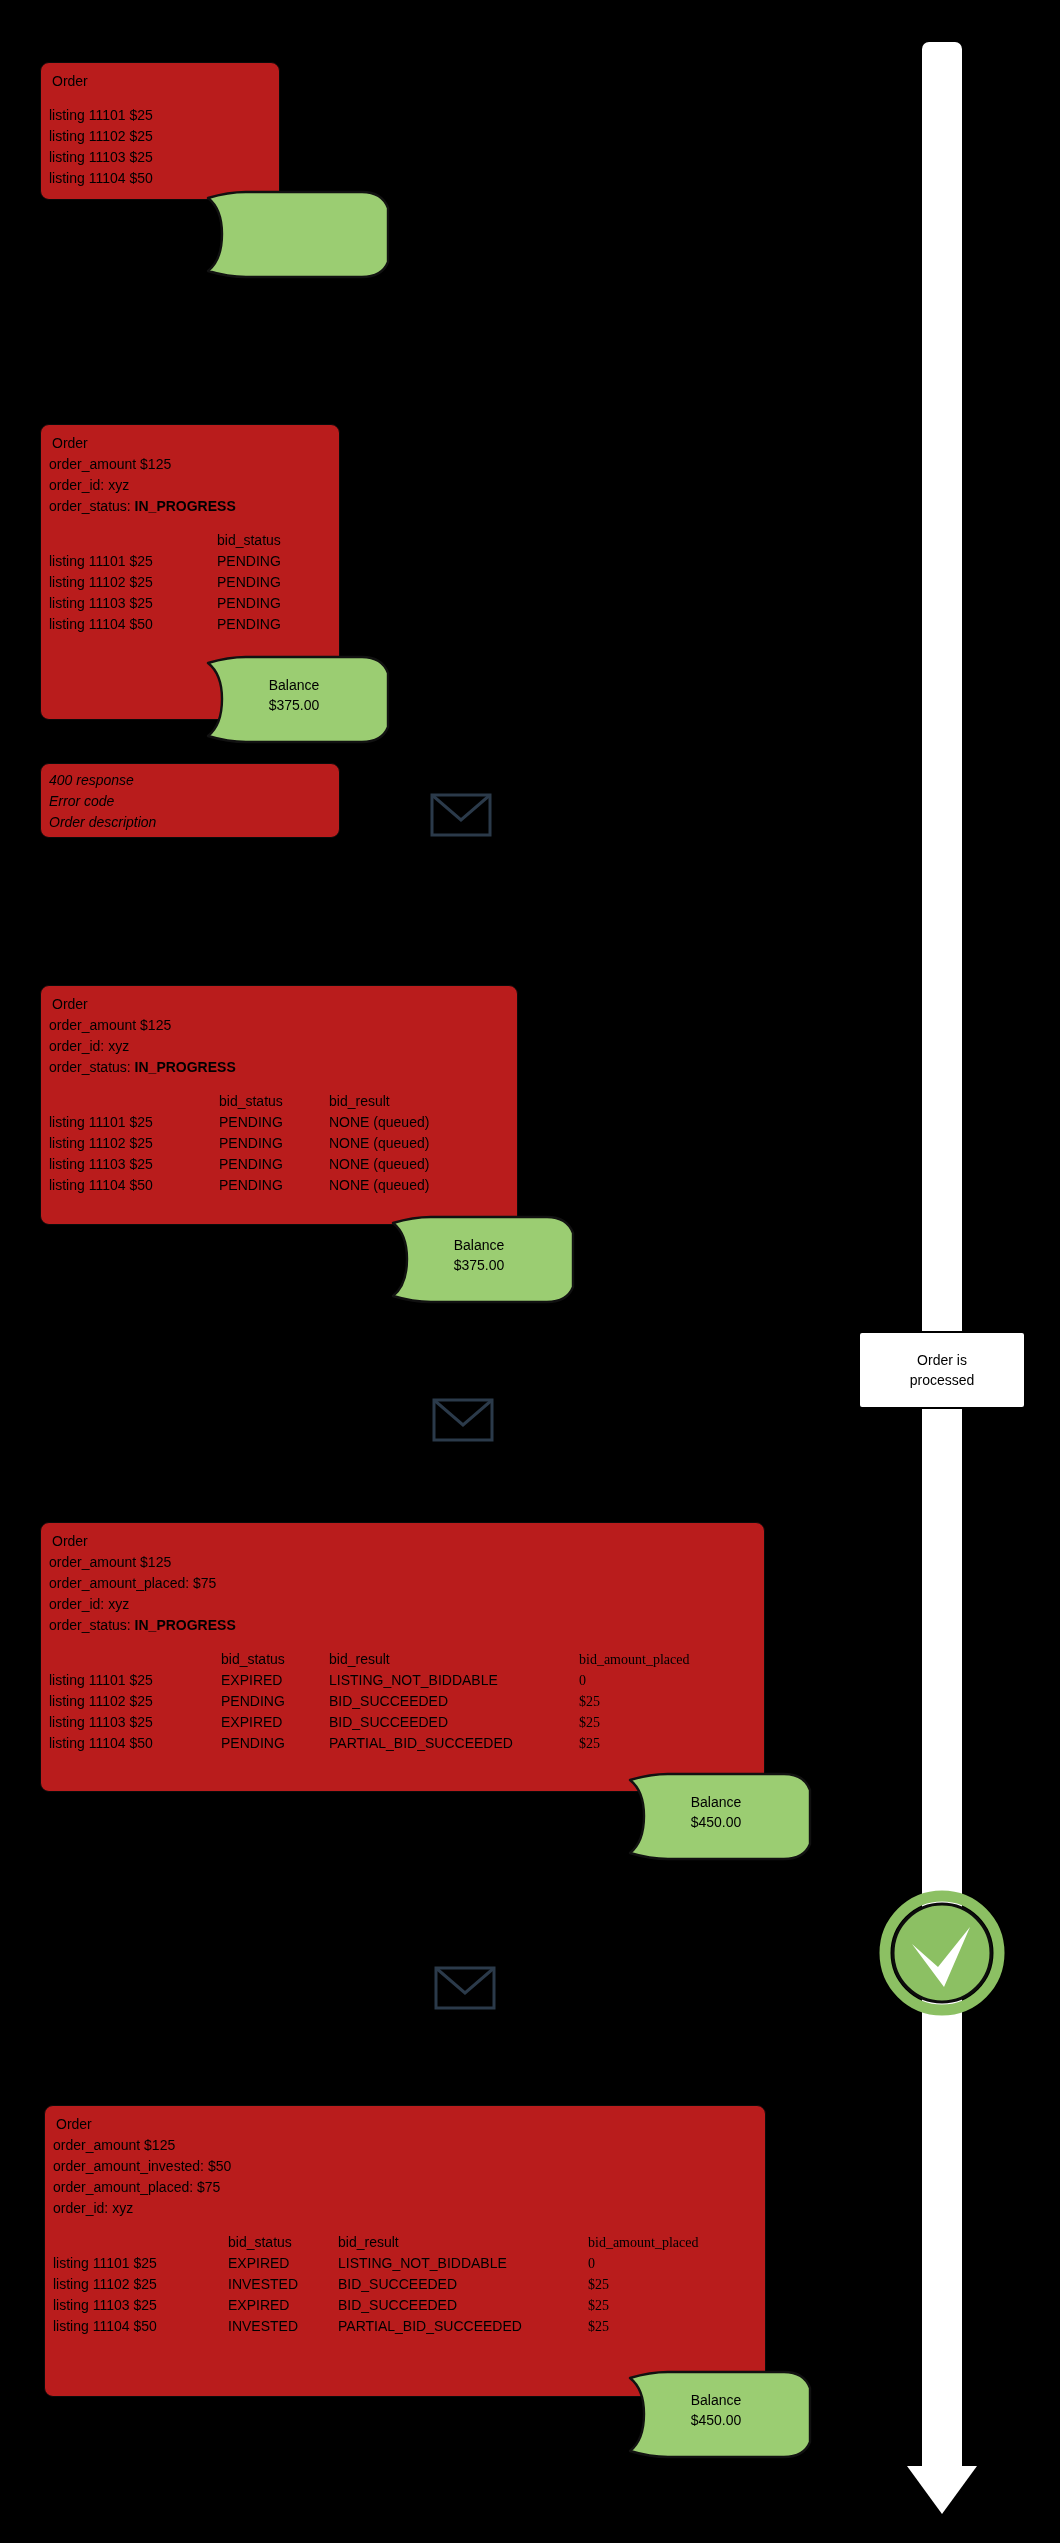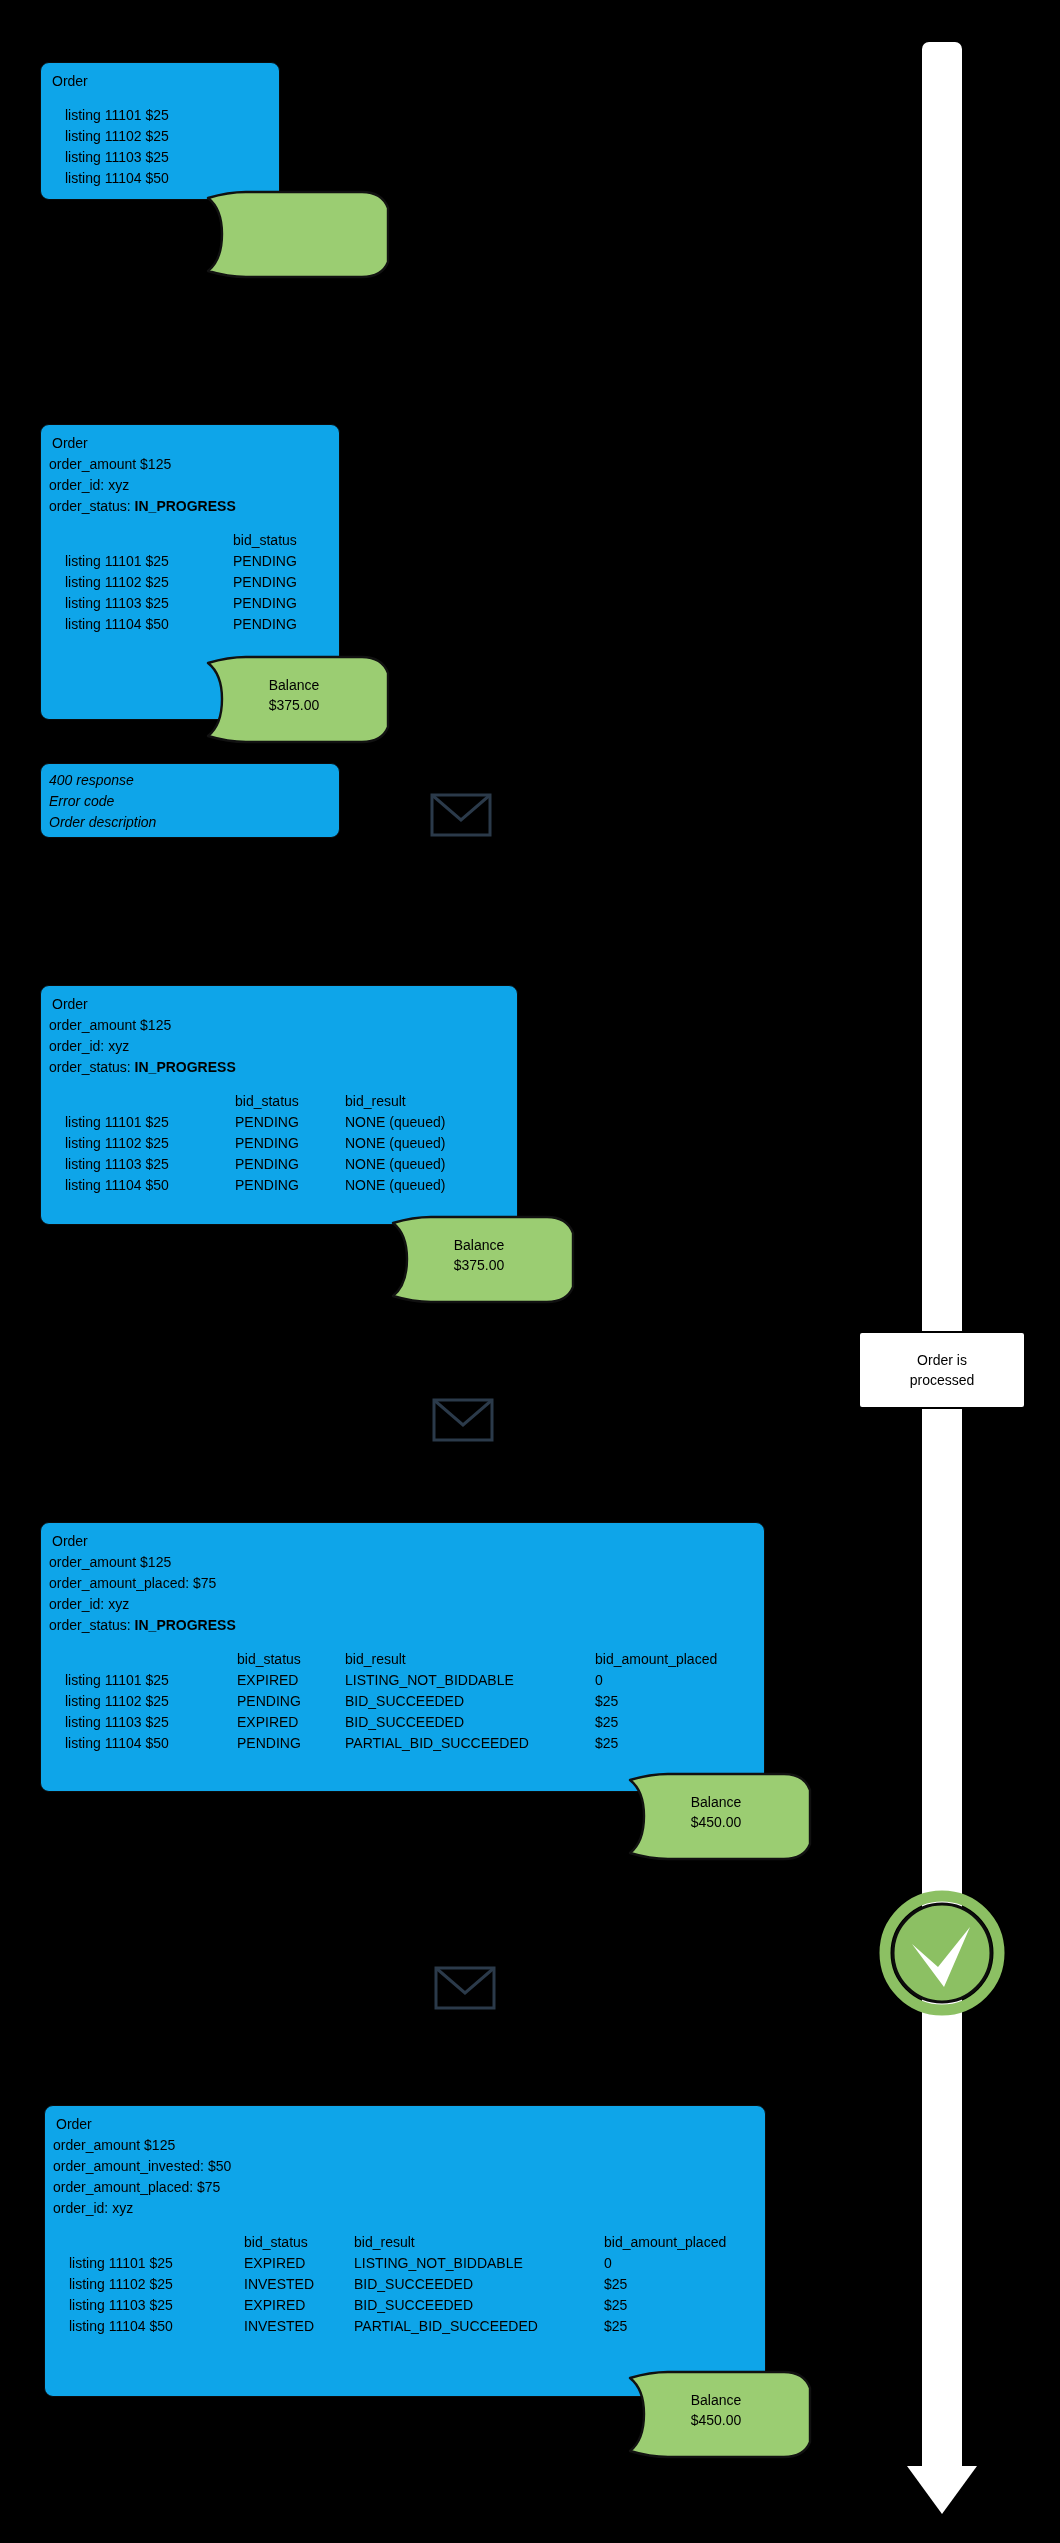--- a/index.html
+++ b/index.html
@@ -29,21 +29,21 @@
     width: 0;
     height: 0;
     border-left: 35px solid transparent;
     border-right: 35px solid transparent;
     border-top: 48px solid #ffffff;
   }
 
   
   .card {
     position: absolute;
-    background: #0ea5e9;
+    background: #b91c1c;
     border: 1px solid #0a0a0a;
     border-radius: 9px;
     box-sizing: border-box;
     color: #000000;
     font-size: 14px;
     line-height: 21px;
     padding: 8px 6px 10px 8px;
     z-index: 4;
   }
   .card .hdr {
@@ -51,24 +51,24 @@
     white-space: pre;
   }
   .card .spacer { height: 13px; }
 
   
   .rows { display: block; }
   .rowline {
     display: flex;
     white-space: pre;
   }
-  .c-listing { flex: 0 0 auto; margin-left: 16px; }
+  .c-listing { flex: 0 0 auto; }
   .c-status  { flex: 0 0 auto; }
   .c-result  { flex: 0 0 auto; }
-  .c-amount  { flex: 0 0 auto; }
+  .c-amount  { flex: 0 0 auto; font-family: Liberation Serif, serif; }
   .bold { font-weight: bold; }
 
   
   .tape {
     position: absolute;
     z-index: 6;
     color: #000000;
     font-size: 14px;
     line-height: 20px;
     text-align: center;

